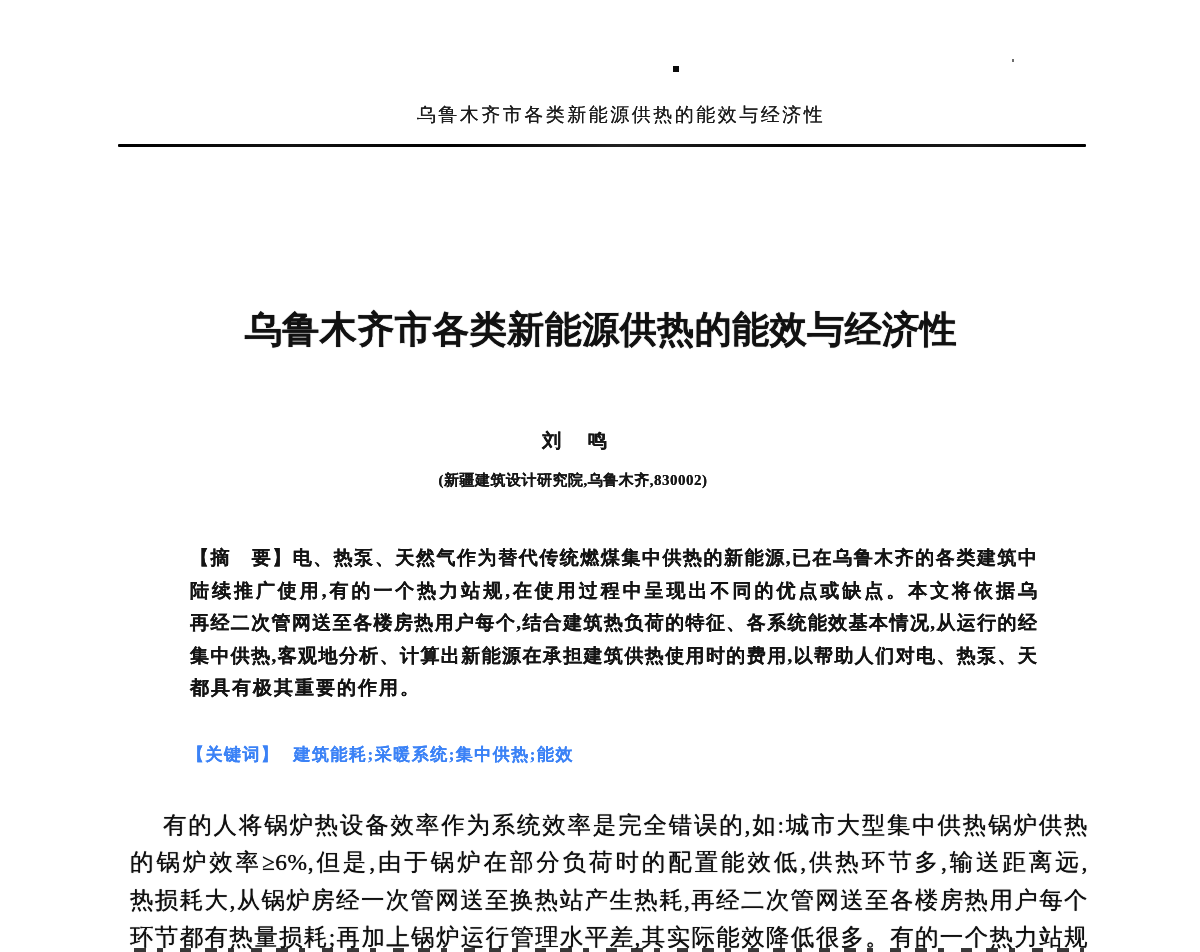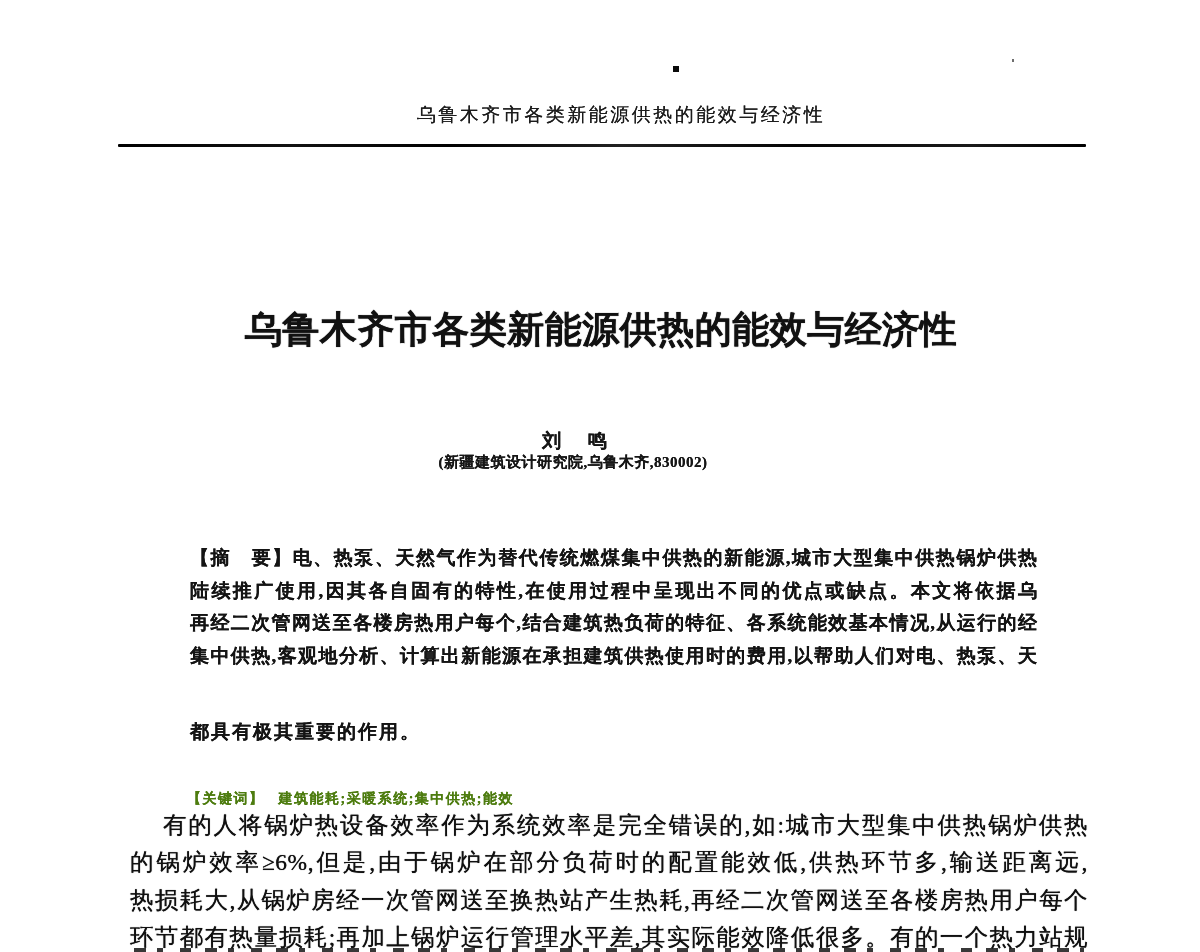--- a/index.html
+++ b/index.html
@@ -63,21 +63,21 @@
     left: 575px;
     transform: translateX(-50%);
     font-size: 19px;
     font-weight: 600;
     letter-spacing: 1px;
     white-space: nowrap;
     text-shadow: 0 0 0.6px currentColor;
   }
   .affiliation {
     position: absolute;
-    top: 453px;
+    top: 471px;
     left: 573px;
     transform: translateX(-50%);
     font-size: 15px;
     font-weight: 700;
     white-space: nowrap;
     letter-spacing: 0.5px;
     text-shadow: 0 0 0.4px currentColor;
     text-align: center;
   }
 
@@ -94,36 +94,35 @@
   }
   .abstract .line {
     height: 32.6px;
     line-height: 32.6px;
     letter-spacing: 1px;
     text-align: justify;
     text-align-last: justify;
     text-justify: inter-character;
     overflow: visible;
   }
-  .abstract .line.short { text-align: left; text-align-last: left; letter-spacing: 2px; margin-top: 44px; }
+  .abstract .line.short { text-align: left; text-align-last: left; letter-spacing: 2px; }
   .abstract .label { font-weight: 700; }
 
   
   .keywords {
     position: absolute;
     top: 739px;
     left: 187px;
-    font-size: 14px;
+    font-size: 17px;
     font-weight: 600;
     letter-spacing: 1.5px;
     white-space: nowrap;
-    color: #4d7c0f;
+    color: #3b82f6;
     text-shadow: 0 0 0.5px currentColor;
     line-height: 32px;
-    margin-top: 44px;
   }
   .keywords .label { font-weight: 700; margin-right: 14px; }
 
   
   .bodytext {
     position: absolute;
     top: 807px;
     left: 130px;
     width: 958px;
     font-size: 23.5px;
@@ -167,22 +166,22 @@
   <div class="head-rule"></div>
   <div class="speck-a"></div>
   <div class="speck-b"></div>
 
   <h1 class="paper-title" style="margin:0;">乌鲁木齐市各类新能源供热的能效与经济性</h1>
 
   <div class="author">刘　 鸣</div>
   <div class="affiliation">(新疆建筑设计研究院,乌鲁木齐,830002)</div>
 
   <div class="abstract">
-    <div class="line"><span class="label">【摘　要】</span><span>电、热泵、天然气作为替代传统燃煤集中供热的新能源,城市大型集中供热锅炉供热</span></div>
-    <div class="line">陆续推广使用,因其各自固有的特性,在使用过程中呈现出不同的优点或缺点。本文将依据乌</div>
+    <div class="line"><span class="label">【摘　要】</span><span>电、热泵、天然气作为替代传统燃煤集中供热的新能源,已在乌鲁木齐的各类建筑中</span></div>
+    <div class="line">陆续推广使用,有的一个热力站规,在使用过程中呈现出不同的优点或缺点。本文将依据乌</div>
     <div class="line">再经二次管网送至各楼房热用户每个,结合建筑热负荷的特征、各系统能效基本情况,从运行的经</div>
     <div class="line">集中供热,客观地分析、计算出新能源在承担建筑供热使用时的费用,以帮助人们对电、热泵、天</div>
     <div class="line short">都具有极其重要的作用。</div>
   </div>
 
   <div class="keywords">
     <span class="label">【关键词】</span><span>建筑能耗;采暖系统;集中供热;能效</span>
   </div>
 
   <div class="bodytext">

